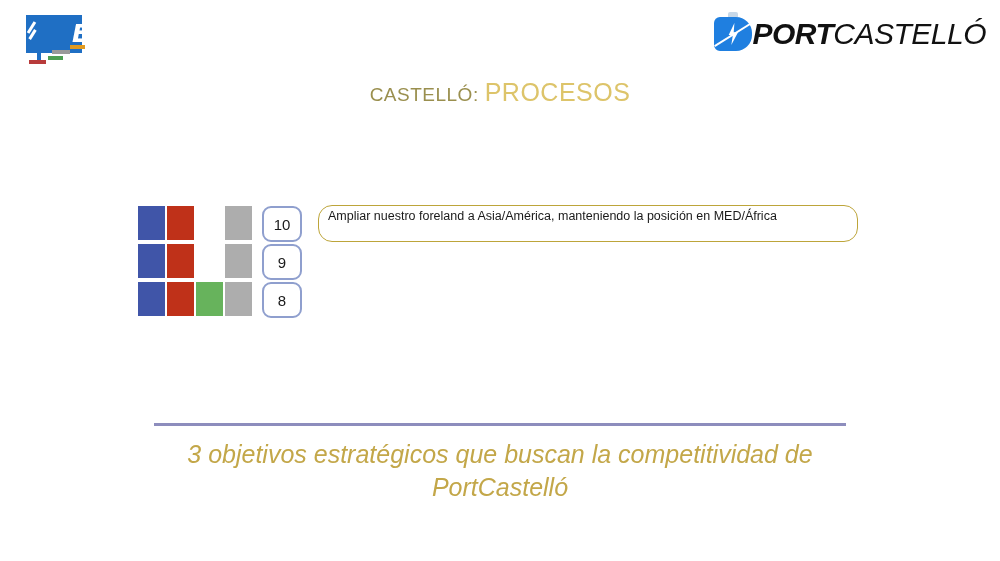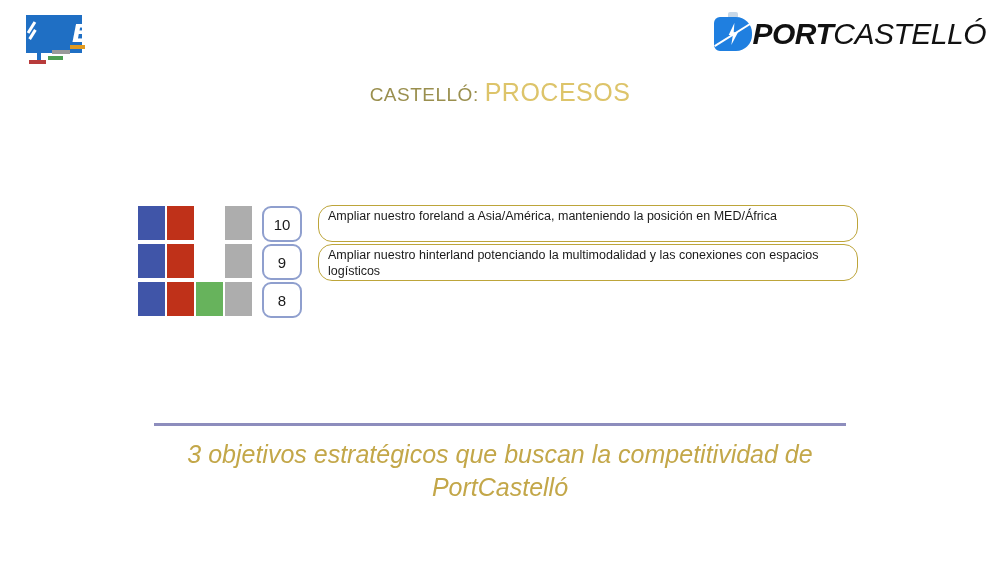--- a/index.html
+++ b/index.html
@@ -296,19 +296,18 @@
     </div>
 
   <div class="num-col">
     <div class="num-chip">10</div>
     <div class="num-chip">9</div>
     <div class="num-chip">8</div>
   </div>
 
   <div class="obj-col">
     <div class="obj-box">Ampliar nuestro foreland a Asia/América, manteniendo la posición en MED/África</div>
-    <div class="obj-box">Ampliar nuestro hinterland potenciando la multimodalidad y las conexiones con espacios logísticos</div>
   </div>
 
   <div class="footer-rule" style="background: rgb(141, 141, 189);"></div>
   <div class="footer-text" style="color: rgb(195, 167, 73);">3 objetivos estratégicos que buscan la competitividad de PortCastelló</div>
 
 </div>
 
 </body></html>

